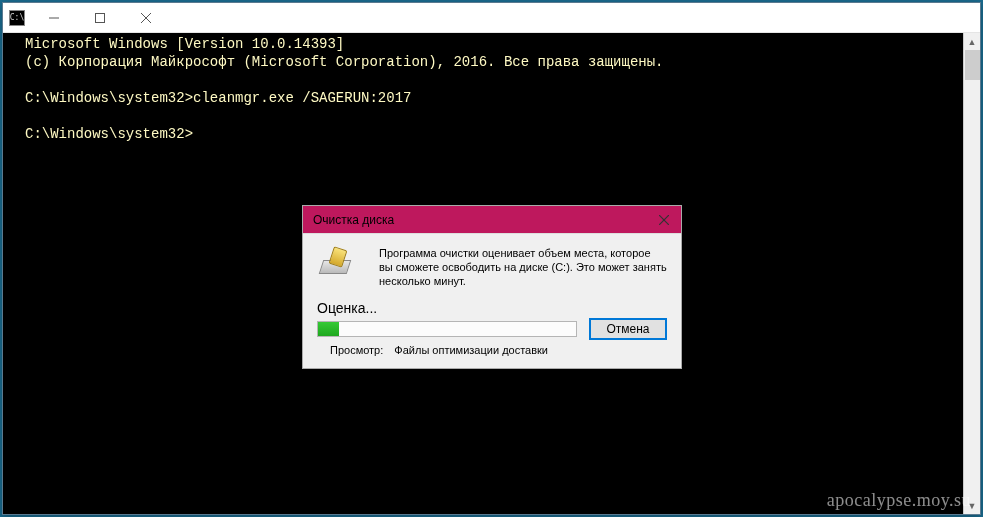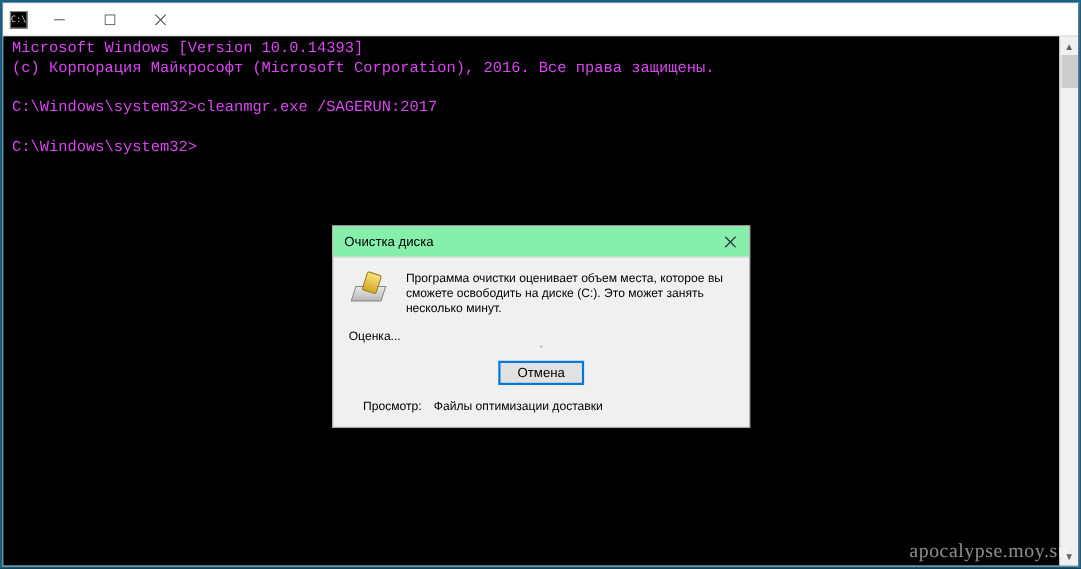--- a/index.html
+++ b/index.html
@@ -44,25 +44,25 @@
     width: 46px; height: 100%;
     display: flex; align-items: center; justify-content: center;
     font-size: 11px; color: #555;
     font-family: "Segoe UI Symbol", sans-serif;
   }
   .win-btn svg { width: 10px; height: 10px; }
 
   .console {
     flex: 1;
     background: #000;
-    color: #d946ef;
+    color: #fef9c3;
     font-family: Consolas, "Courier New", monospace;
     font-size: 14px;
     line-height: 18px;
-    padding: 2px 8px;
+    padding: 2px 22px;
     position: relative;
     overflow: hidden;
     white-space: pre;
   }
   .scrollbar {
     position: absolute;
     right: 0; top: 30px; bottom: 0;
     width: 17px;
     background: #f0f0f0;
     border-left: 1px solid #ccc;
@@ -86,56 +86,56 @@
     left: 302px; top: 205px;
     width: 380px;
     background: #f0f0f0;
     border: 1px solid #aaa;
     box-shadow: 2px 2px 8px rgba(0,0,0,0.3);
     font-size: 12px;
     color: #000;
   }
   .dialog-titlebar {
     height: 28px;
-    background: #86efac;
+    background: #be185d;
     display: flex;
     align-items: center;
     padding: 0 2px 0 10px;
     border-bottom: 1px solid #ddd;
   }
   .dialog-title { flex: 1; font-size: 12px; }
   .dialog-close {
     width: 30px; height: 22px;
     display: flex; align-items: center; justify-content: center;
     font-size: 13px;
   }
   .dialog-body { padding: 12px 14px 12px 14px; }
-  .dialog-row1 { display: flex; gap: 16px; align-items: flex-start; margin-bottom: 12px; }
+  .dialog-row1 { display: flex; gap: 26px; align-items: flex-start; margin-bottom: 12px; }
   .disk-icon {
     width: 36px; height: 36px; flex-shrink: 0;
     position: relative;
   }
   .disk-icon .disk {
     position: absolute; left: 4px; top: 14px;
     width: 28px; height: 14px;
     background: linear-gradient(#e6e6e6,#bababa);
     border: 1px solid #888;
     transform: skewX(-18deg);
   }
   .disk-icon .brush {
     position: absolute; left: 14px; top: 2px;
     width: 14px; height: 18px;
     background: linear-gradient(#f9e27a,#d4a82a);
     border: 1px solid #a07d10;
     transform: rotate(18deg);
     border-radius: 2px;
   }
   .dialog-msg { font-size: 11px; line-height: 14px; }
-  .progress-label { font-size: 11px; margin-bottom: 2px; }
-  .progress-row { display: flex; align-items: center; gap: 12px; margin-bottom: 14px; flex-direction: column; }
+  .progress-label { font-size: 14px; margin-bottom: 2px; }
+  .progress-row { display: flex; align-items: center; gap: 12px; margin-bottom: 4px; }
   .progress-bar {
     flex: 1; height: 16px;
     background: #fcfcfc;
     border: 1px solid #b5b5b5;
     position: relative;
   }
   .progress-fill {
     position: absolute; left: 0; top: 0; bottom: 0;
     width: 8%;
     background: linear-gradient(#35c935,#1fa81f);

